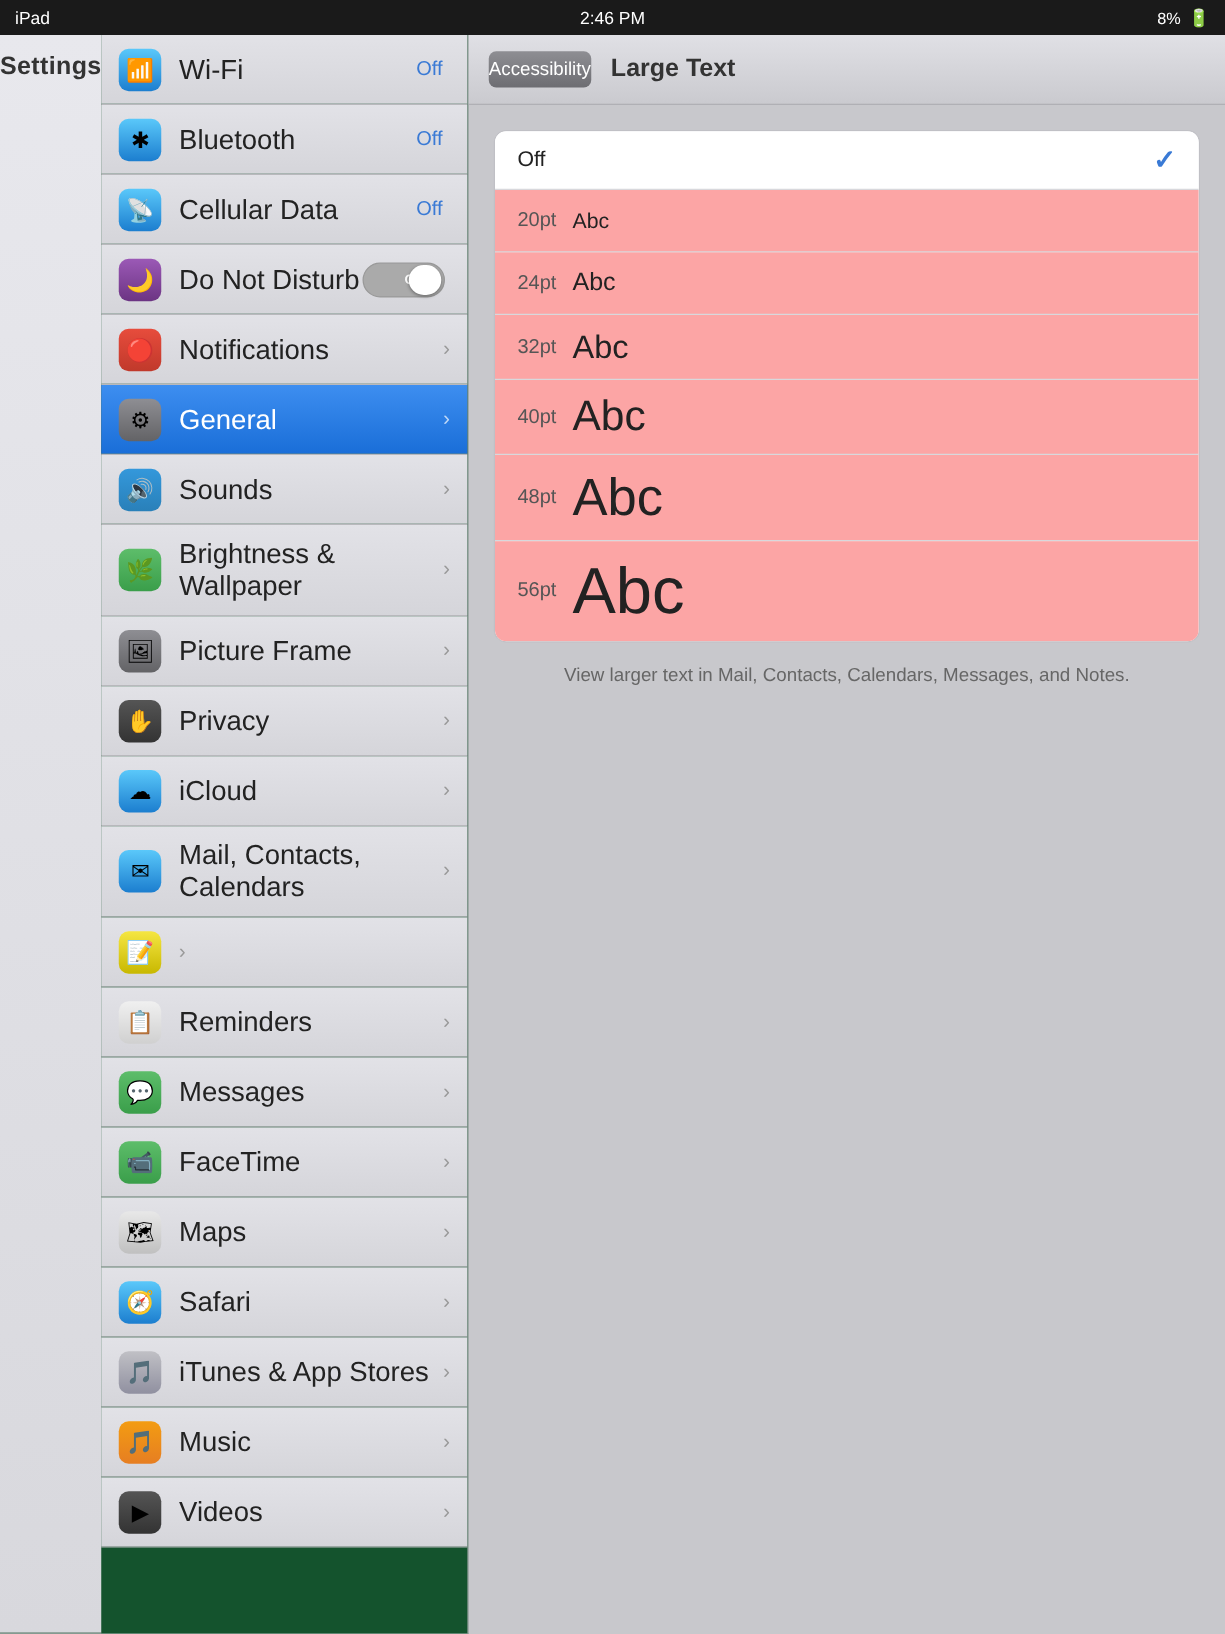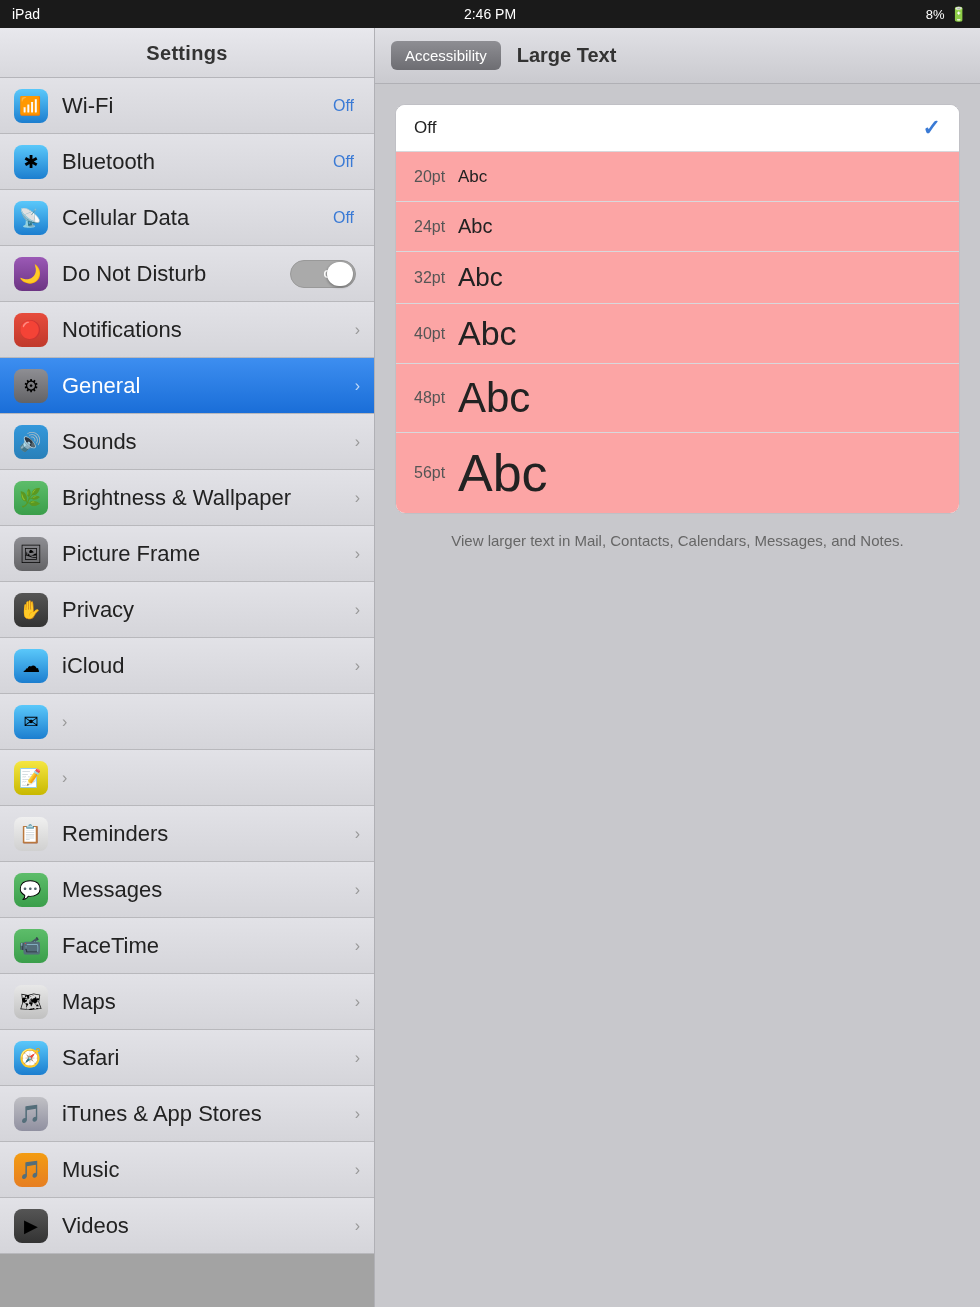--- a/index.html
+++ b/index.html
@@ -31,25 +31,25 @@
     #main {
       display: flex;
       width: 100%;
       height: calc(1307px - 28px);
     }
 
     
     #sidebar {
       width: 375px;
       min-width: 375px;
-      background: #a3a3a3;
+      background: #14532d;
       border-right: 1px solid #b0b0b5;
       overflow-y: auto;
       display: flex;
-      flex-direction: column;
+      flex-direction: row;
     }
 
     #sidebar-header {
       background: linear-gradient(to bottom, #e8e8ed, #d8d8dd);
       text-align: center;
       padding: 14px 0 12px;
       border-bottom: 1px solid #b5b5ba;
       font-size: 20px;
       font-weight: 600;
       color: #333;
@@ -145,21 +145,21 @@
       align-items: center;
       padding: 10px 16px;
       min-height: 56px;
     }
 
     .breadcrumb-btn {
       background: linear-gradient(to bottom, #8e8e93, #6d6d72);
       color: white;
       border: none;
       border-radius: 6px;
-      padding: 6px 14px;
+      padding: 6px 0;
       font-size: 15px;
       font-weight: 500;
       cursor: pointer;
       margin-right: 16px;
     }
 
     #right-title {
       flex: 1;
       text-align: left;
       font-size: 20px;
@@ -322,20 +322,21 @@
           <span class="sidebar-label">Privacy</span>
           <span class="chevron">›</span>
         </div>
         <div class="sidebar-item">
           <div class="sidebar-icon icon-icloud">☁</div>
           <span class="sidebar-label">iCloud</span>
           <span class="chevron">›</span>
         </div>
         <div class="sidebar-item">
           <div class="sidebar-icon icon-mail">✉</div>
+          <span class="sidebar-label">Mail, Contacts, Calendars</span>
           <span class="chevron">›</span>
         </div>
         <div class="sidebar-item">
           <div class="sidebar-icon icon-notes">📝</div>
           <span class="chevron">›</span>
         </div>
         <div class="sidebar-item">
           <div class="sidebar-icon icon-reminders">📋</div>
           <span class="sidebar-label">Reminders</span>
           <span class="chevron">›</span>

